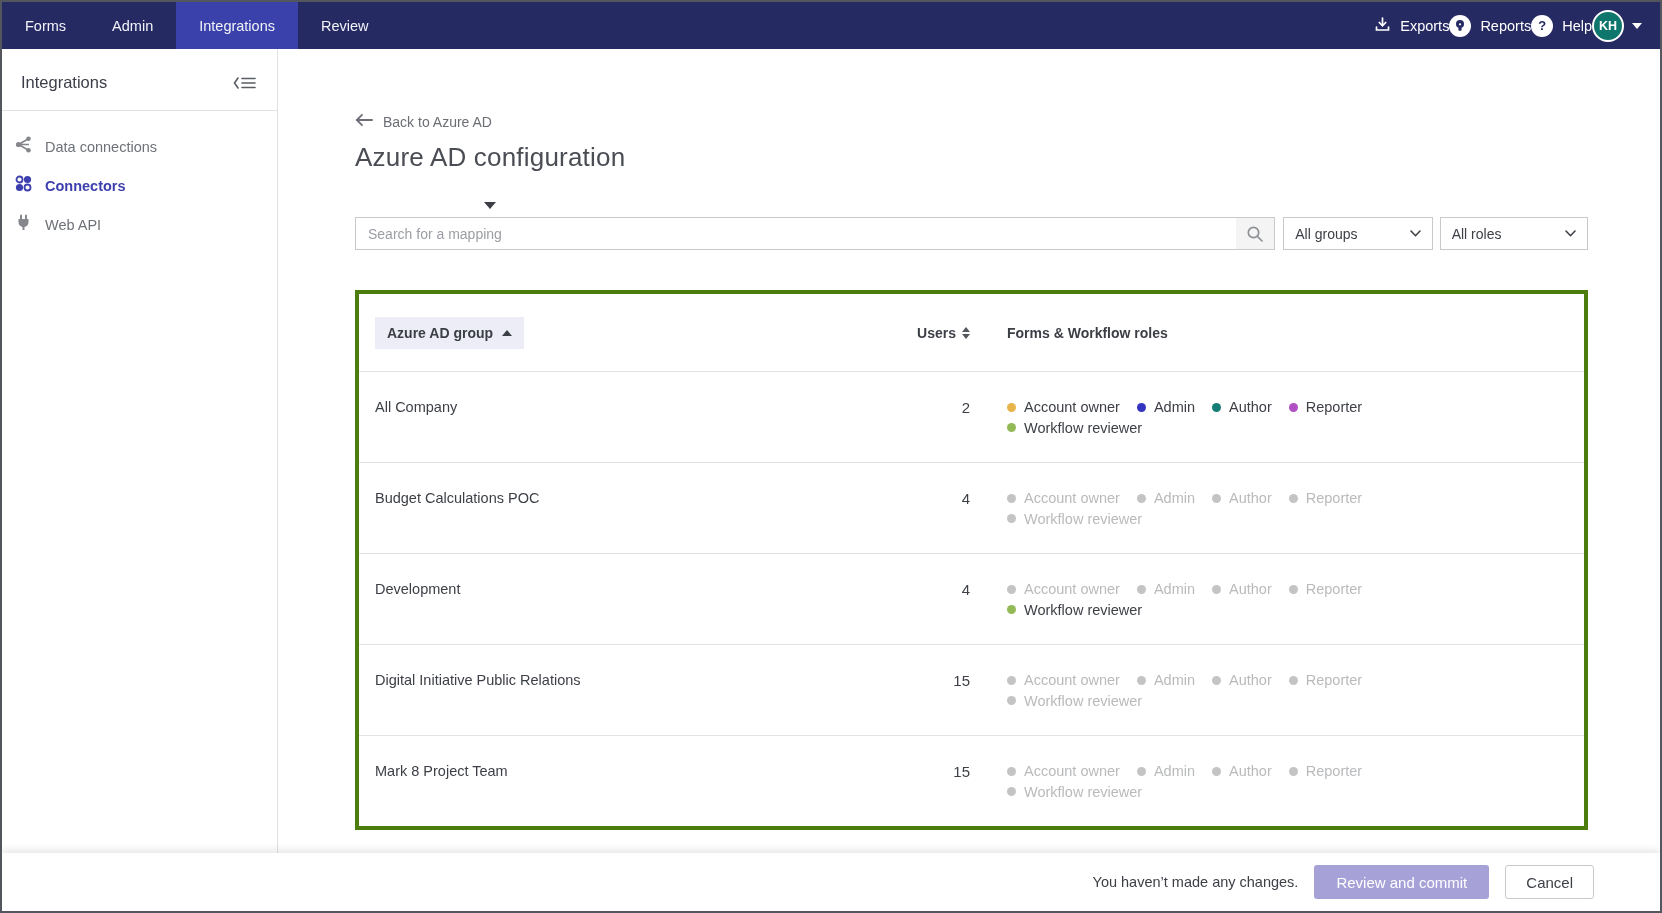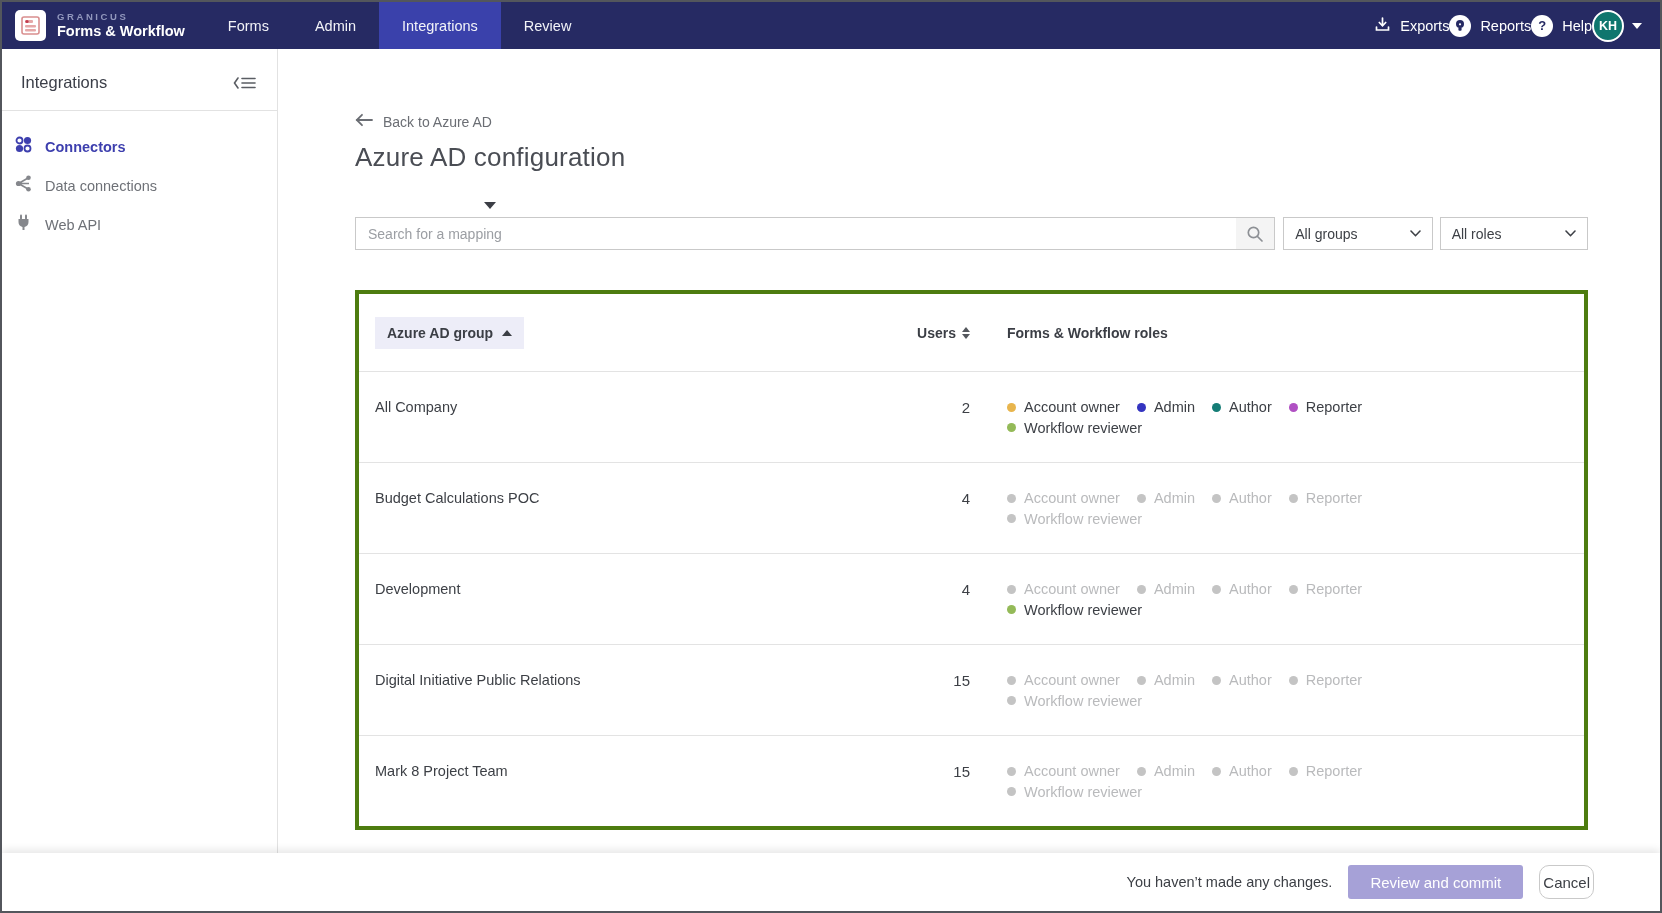--- a/index.html
+++ b/index.html
@@ -98,45 +98,30 @@
   .role{ display:inline-flex; align-items:center; gap:8px; font-size:14.5px; }
   .role .dot{ width:9px; height:9px; border-radius:50%; flex:none; }
 
   
   .footer{ position:absolute; left:0; right:0; bottom:0; height:58px; background:#fff;
     box-shadow:0 -3px 8px rgba(0,0,0,.10); display:flex; align-items:center;
     justify-content:flex-end; padding-right:66px; gap:16px; z-index:5; }
   .footer-status{ font-size:14.5px; color:#3d4046;text-align:center; }
   .btn-commit{ height:34px; padding:0 22px; background:#a6a1d7; color:#fff; border:none;
     border-radius:3px; font-size:15px; font-family:"Liberation Sans", sans-serif; cursor:pointer; }
-  .btn-cancel{ height:34px; padding:0 3px; background:#fff; color:#3d4046;
-    border:1px solid #c9c9c9; border-radius:10px; font-size:15px;
+  .btn-cancel{ height:34px; padding:0 20px; background:#fff; color:#3d4046;
+    border:1px solid #c9c9c9; border-radius:3px; font-size:15px;
     font-family:"Liberation Sans", sans-serif; cursor:pointer; }
 </style>
 </head>
 <body>
 
 <div class="screen">
 
   <div class="topnav">
-    <div class="brand">
-      <div class="logo-box">
-        <svg width="19" height="19" viewBox="0 0 19 19">
-          <rect x="1" y="1" width="17" height="17" rx="2" fill="none" stroke="#d98f8f" stroke-width="1.6"></rect>
-          <rect x="4" y="4" width="8" height="3" rx="1" fill="#e5a7a7"></rect>
-          <circle cx="6" cy="5.5" r="1.6" fill="#c23b4e"></circle>
-          <rect x="4" y="9" width="11" height="2.6" rx="1" fill="#e5a7a7"></rect>
-          <rect x="4" y="13" width="11" height="2.6" rx="1" fill="#e5a7a7"></rect>
-        </svg>
-      </div>
-      <div class="brand-text">
-        <span class="brand-top">GRANICUS</span>
-        <span class="brand-bottom">Forms &amp; Workflow</span>
-      </div>
-    </div>
     <div class="nav-items">
       <div class="nav-item">
           <span>Forms</span>
         </div>
       <div class="nav-item">
           <span>Admin</span>
         </div>
       <div class="nav-item active">
           <span>Integrations</span>
         </div>
@@ -185,41 +170,41 @@
           <svg width="24" height="16" viewBox="0 0 24 16" fill="none" stroke="#5a5d63" stroke-width="1.6" stroke-linecap="round">
             <path d="M5 3 L1.5 8 L5 13" fill="none"></path>
             <path d="M9 3.5 h13"></path>
               <path d="M9 8 h13"></path>
               <path d="M9 12.5 h13"></path>
           </svg>
         </span>
       </div>
       <div class="sidebar-divider"></div>
       <div class="sidebar-items">
+        <div class="side-item">
+          <span>
+            <svg width="19" height="19" viewBox="0 0 19 19" fill="#85878c">
+              <circle cx="4.5" cy="9.5" r="2.6"></circle>
+              <circle cx="14.5" cy="3.8" r="2.3"></circle>
+              <circle cx="14.5" cy="15.2" r="2.3"></circle>
+              <path d="M4.5 9.5 L14.5 3.8 M4.5 9.5 L14.5 15.2 M4.5 9.5 L15 9.5" stroke="#85878c" stroke-width="1.6"></path>
+            </svg>
+          </span>
+          <span class="lbl">Data connections</span>
+        </div>
         <div class="side-item active">
           <span>
             <svg width="19" height="19" viewBox="0 0 19 19">
               <circle cx="5.5" cy="5.5" r="3" fill="none" stroke="#3d3fae" stroke-width="1.8"></circle>
               <circle cx="13.5" cy="5.5" r="3.6" fill="#3d3fae"></circle>
               <circle cx="5.5" cy="13.5" r="3.6" fill="#3d3fae"></circle>
               <circle cx="13.5" cy="13.5" r="3" fill="none" stroke="#3d3fae" stroke-width="1.8"></circle>
             </svg>
           </span>
           <span class="lbl">Connectors</span>
-        </div>
-        <div class="side-item">
-          <span>
-            <svg width="19" height="19" viewBox="0 0 19 19" fill="#85878c">
-              <circle cx="4.5" cy="9.5" r="2.6"></circle>
-              <circle cx="14.5" cy="3.8" r="2.3"></circle>
-              <circle cx="14.5" cy="15.2" r="2.3"></circle>
-              <path d="M4.5 9.5 L14.5 3.8 M4.5 9.5 L14.5 15.2 M4.5 9.5 L15 9.5" stroke="#85878c" stroke-width="1.6"></path>
-            </svg>
-          </span>
-          <span class="lbl">Data connections</span>
         </div>
         <div class="side-item">
           <span>
             <svg width="19" height="19" viewBox="0 0 19 19" fill="#85878c">
               <rect x="6" y="1.5" width="2" height="5" rx="1"></rect>
               <rect x="11" y="1.5" width="2" height="5" rx="1"></rect>
               <path d="M4.5 6 h10 v3 a5 5 0 0 1 -4 4.9 V17 h-2 v-3.1 a5 5 0 0 1 -4 -4.9 z"></path>
             </svg>
           </span>
           <span class="lbl">Web API</span>

